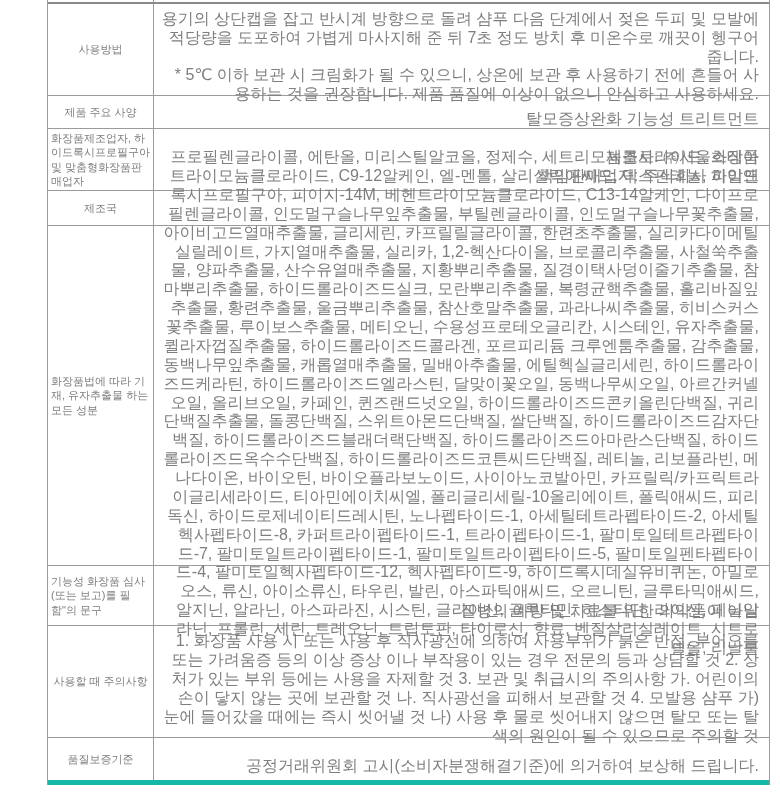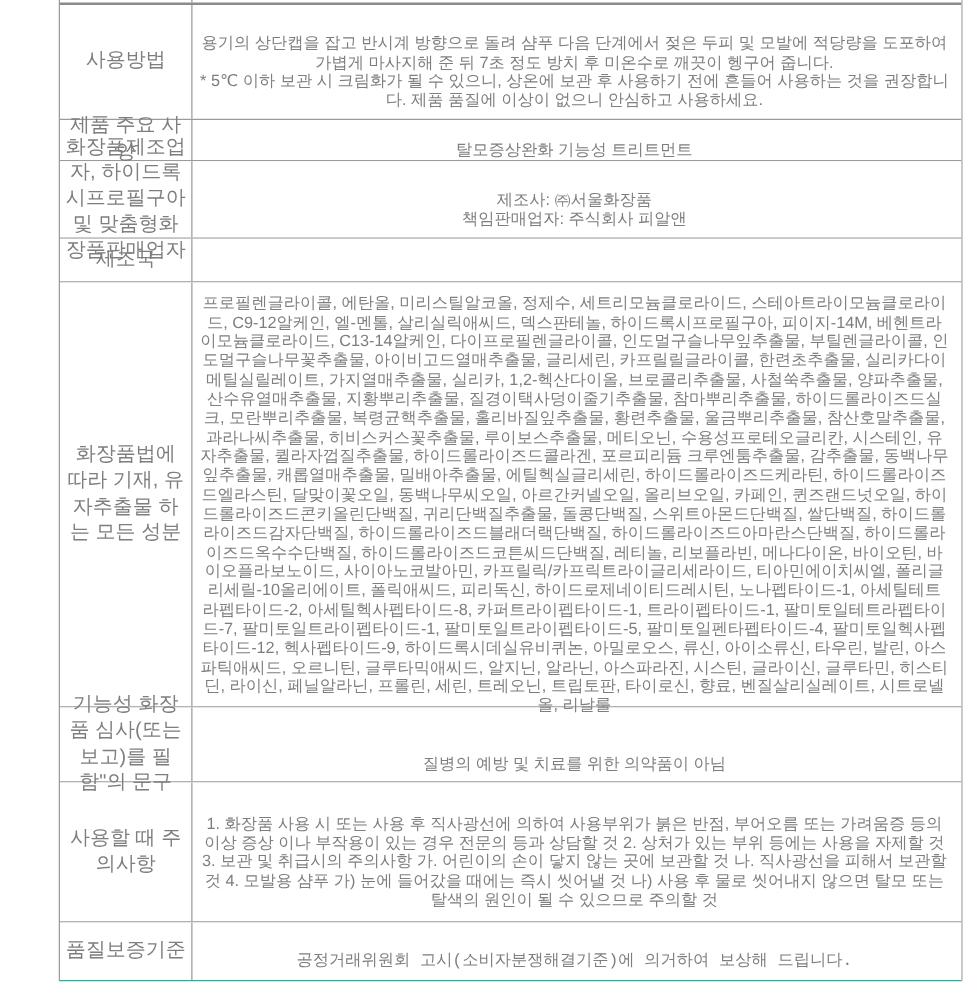--- a/index.html
+++ b/index.html
@@ -36,46 +36,46 @@
     border-bottom: 2px solid #8b8b8b;
   }
   .cell-label {
     width: 106px;
     flex: 0 0 106px;
     box-sizing: border-box;
     border-right: 1px solid #9b9b9b;
     display: flex;
     align-items: center;
     justify-content: center;
-    text-align: center;
-    font-size: 16px;
+    text-align: left;
+    font-size: 11px;
     line-height: 1.3;
     padding: 0 3px;
     word-break: break-all;
   }
   .cell-content {
     flex: 1 1 auto;
     box-sizing: border-box;
     display: flex;
     flex-direction: column;
     justify-content: center;
-    font-size: 13px;
+    font-size: 16px;
     line-height: 1.18;
     padding: 19px 10px 4px 6px;
     word-break: break-all;
-    text-align: center;
+    text-align: right;
   }
   .r-usage    { height: 92px; }
   .r-spec     { height: 33px; }
   .r-makers   { height: 62px; }
   .r-country  { height: 35px; }
   .r-ingr     { height: 340px; }
   .r-func     { height: 60px; }
   .r-caution  { height: 112px; }
-  .r-warranty { height: 47px; border-bottom: 1px solid #14b8a6; font-family: Liberation Mono, monospace; }
+  .r-warranty { height: 47px; border-bottom: 5px solid #14b8a6; }
   .para-gap { }
   .line-gap { margin-top: 16px; }
 </style>
 </head>
 <body>
 
 <div class="page">
   <div class="info-table">
 
     <div class="row partial">

